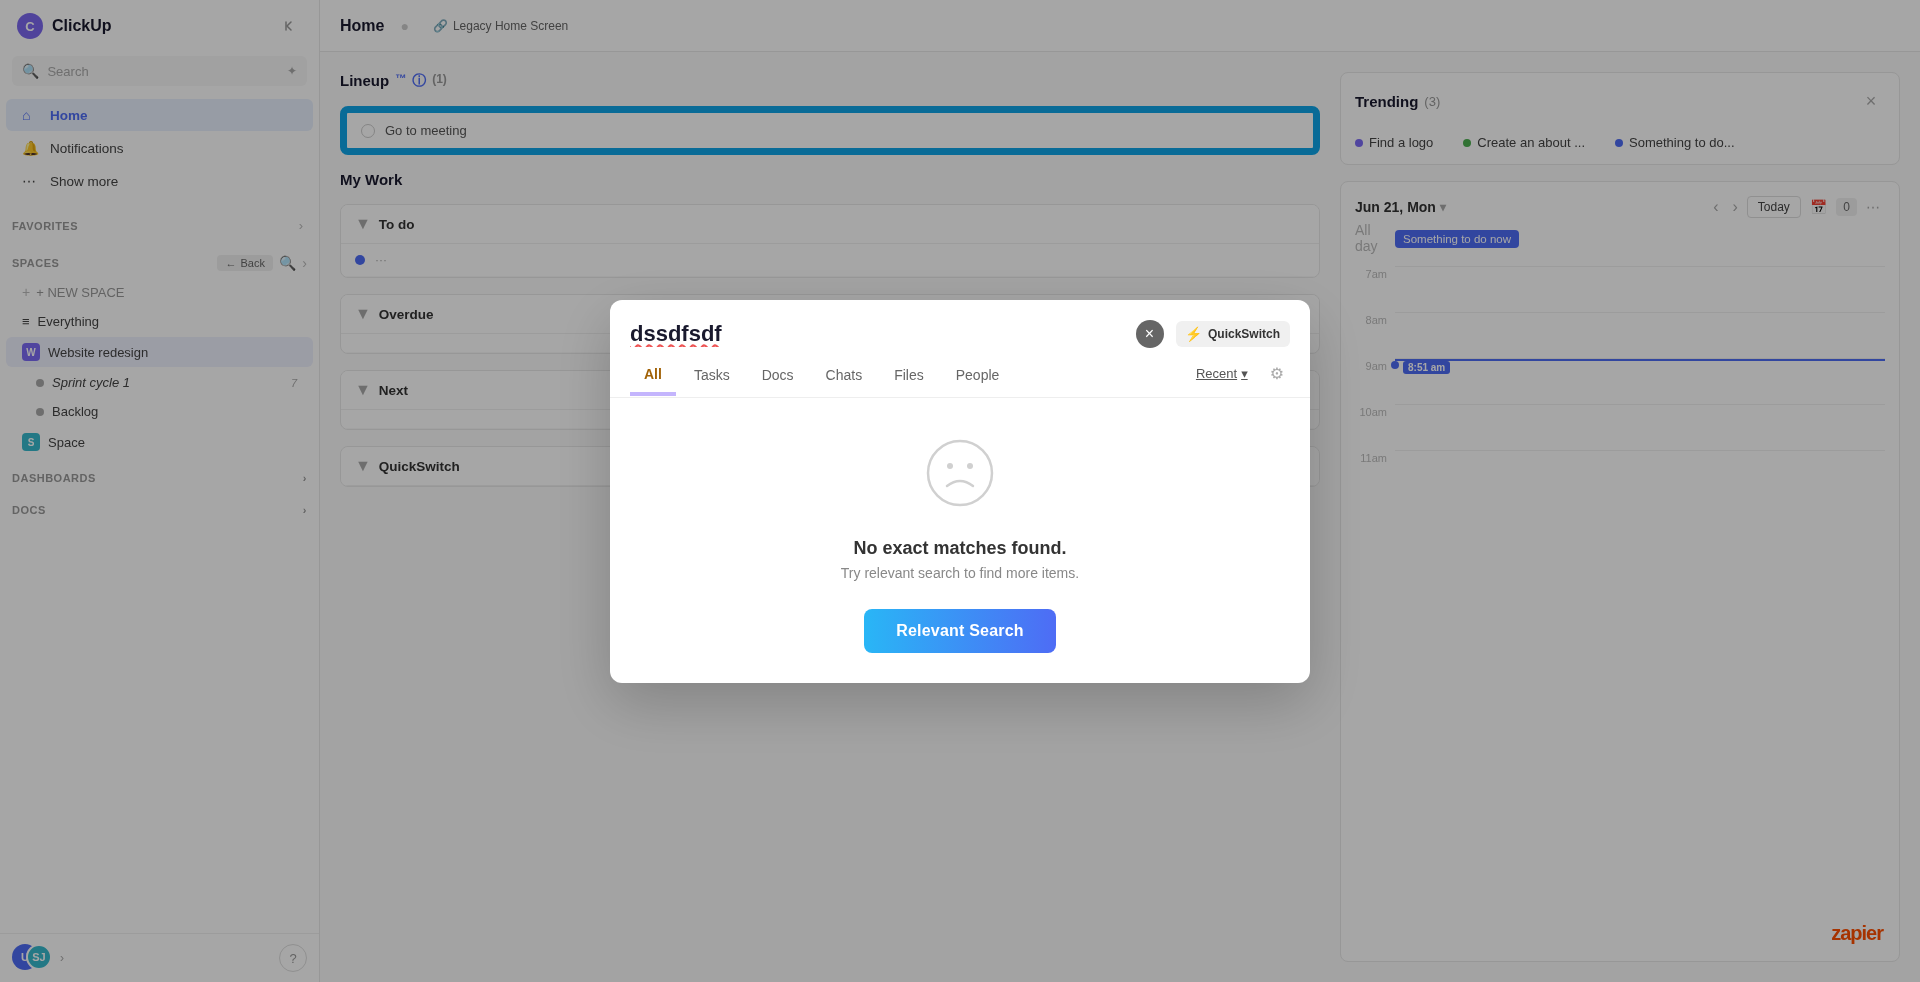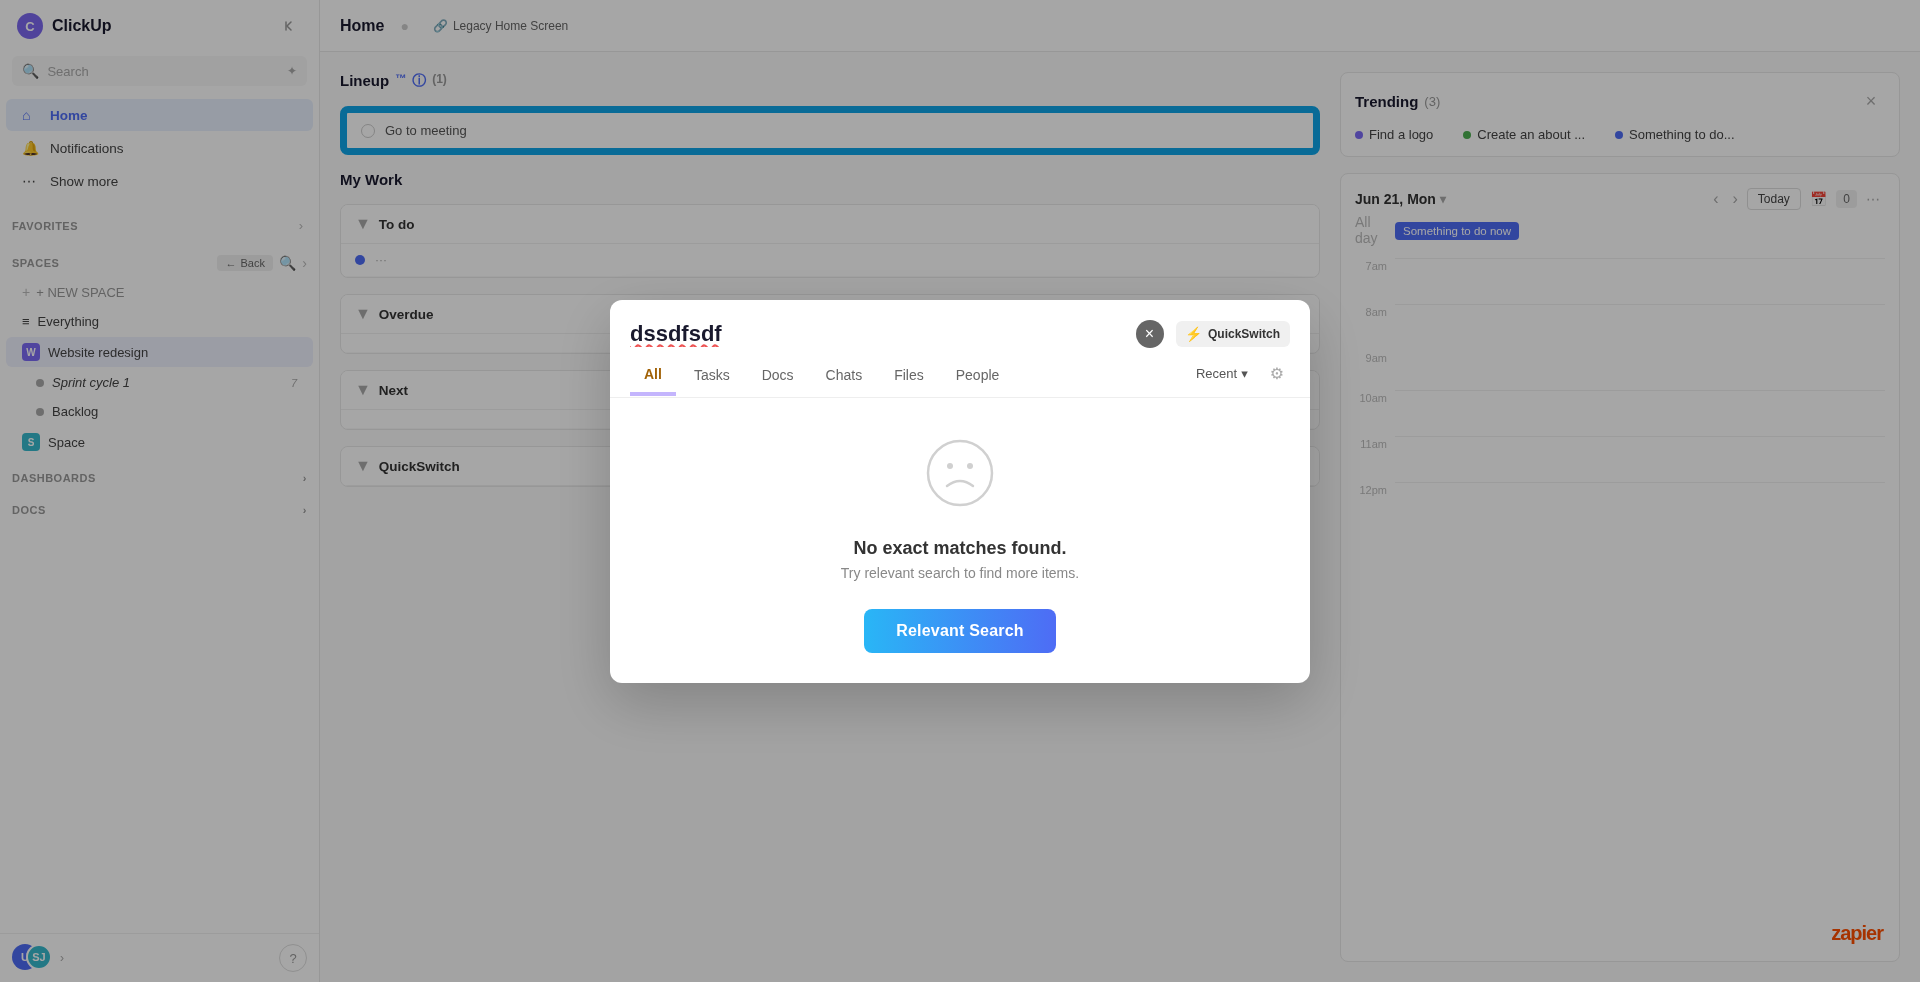--- a/index.html
+++ b/index.html
@@ -290,21 +290,21 @@
       border-radius: 50%;
     }
 
     .trending-items {
       display: flex;
       gap: 10px;
       flex-wrap: wrap;
     }
     .trending-item {
       display: flex; align-items: center; gap: 6px;
-      font-size: 13px; color: #444;
+      font-size: 13px; color: #444; margin-top: 8px;
     }
     .trending-dot { width: 8px; height: 8px; border-radius: 50%; flex-shrink: 0; }
     .trending-dot.green { background: #4caf50; }
     .trending-dot.blue { background: #4e6cf5; }
 
     .calendar-card {
       background: #fff;
       border-radius: 8px;
       border: 1px solid #e8e8e8;
       padding: 14px;
@@ -454,21 +454,21 @@
       margin-left: auto;
       display: flex;
       align-items: center;
       gap: 8px;
       padding-bottom: 10px;
     }
     .modal-recent-btn {
       display: flex; align-items: center; gap: 4px;
       background: none; border: none; cursor: pointer;
       font-size: 13px; color: #555;
-      padding: 4px 8px; border-radius: 4px;
+      padding: 4px 8px; border-radius: 4px; text-decoration: underline;
     }
     .modal-settings-btn {
       background: none; border: none; cursor: pointer;
       color: #aaa; font-size: 16px;
       padding: 4px 6px; border-radius: 4px;
     }
 
     .modal-body {
       flex: 1;
       display: flex;
@@ -749,31 +749,33 @@
         <div class="time-slot">
           <span class="time-label">7am</span>
           <div class="time-content"></div>
         </div>
         <div class="time-slot">
           <span class="time-label">8am</span>
           <div class="time-content"></div>
         </div>
         <div class="time-slot">
           <span class="time-label">9am</span>
+          <div class="time-content" style="position:relative;">
+            <div class="time-indicator">
+              <div class="time-indicator-dot"></div>
+              <span class="time-indicator-label">8:51 am</span>
+            </div>
+          </div>
         </div>
         <div class="time-slot">
           <span class="time-label">10am</span>
           <div class="time-content"></div>
         </div>
         <div class="time-slot">
           <span class="time-label">11am</span>
-          <div class="time-content"></div>
-        </div>
-        <div class="time-slot">
-          <span class="time-label">12pm</span>
           <div class="time-content"></div>
         </div>
 
         <div class="zapier-logo">zapier</div>
       </div>
     </div>
   </div>
 </div>
 
 <div class="modal-overlay">

